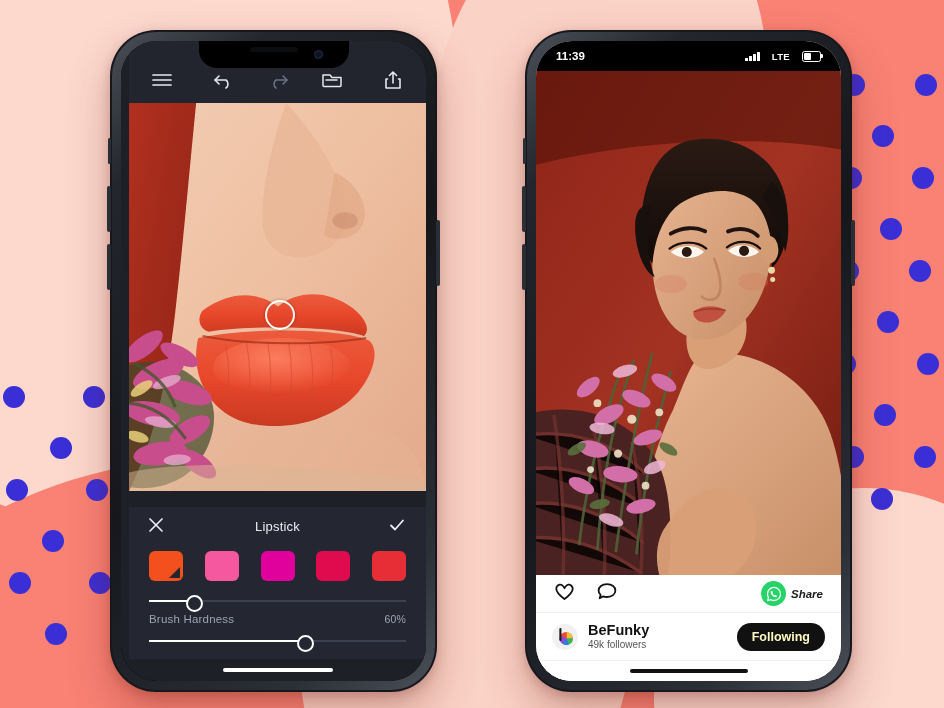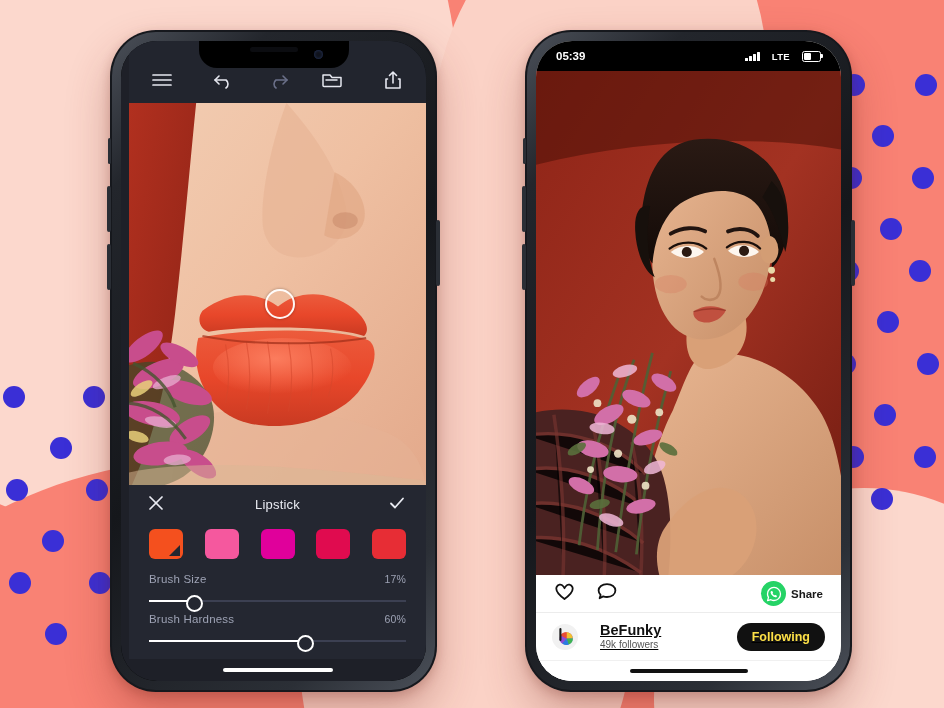--- a/index.html
+++ b/index.html
@@ -130,30 +130,30 @@
   .batt{width:17px;height:9px;border:1px solid #fff;border-radius:2.5px;position:relative;}
   .batt::after{content:"";position:absolute;right:-3px;top:2.5px;width:1.6px;height:3.5px;background:#fff;border-radius:0 1px 1px 0;}
   .batt i{position:absolute;left:1px;top:1px;bottom:1px;background:#fff;border-radius:1px;}
   .photoB{position:relative;flex:1 1 auto;overflow:hidden;}
   .sheetB{flex:0 0 auto;background:#fff;}
   .actions{
     height:38px;display:flex;align-items:center;padding:0 18px;box-sizing:border-box;
     border-bottom:1px solid #ECECEC;gap:22px;
   }
   .spacer{flex:1 1 auto;}
-  .share-wrap{display:flex;align-items:center;gap:5px;}
+  .share-wrap{display:flex;align-items:center;gap:5px;font-style:italic;}
   .wa{width:25px;height:25px;border-radius:50%;background:#25D366;display:flex;align-items:center;justify-content:center;}
   .share-lbl{font-size:11.5px;color:#1A1A1A;font-weight:bold;}
   .profile{height:48px;display:flex;align-items:center;padding:0 16px;box-sizing:border-box;
-    border-bottom:1px solid #F0F0F0;gap:22px;text-decoration:underline;}
+    border-bottom:1px solid #F0F0F0;gap:10px;}
   .avatar{width:26px;height:26px;border-radius:50%;background:#F1F1F1;
     display:flex;align-items:center;justify-content:center;position:relative;flex:0 0 26px;}
   .pname{font-size:14.5px;font-weight:bold;color:#111;line-height:1.15;}
   .pfoll{font-size:10px;color:#555;line-height:1.2;}
-  .follow-btn{background:#111;color:#fde047;border-radius:18px;padding:7px 15px;
+  .follow-btn{background:#111;color:#fef9c3;border-radius:18px;padding:7px 15px;
     font-size:12.5px;font-weight:bold;}
   .cta{display:flex;gap:12px;padding:10px 16px 8px 16px;box-sizing:border-box;}
   .cta button{flex:1 1 0;border:0;border-radius:22px;height:36px;font-size:14px;
     font-weight:bold;font-family:inherit;cursor:pointer;}
   .btn-view{background:#EFEFEF;color:#222;}
   .btn-save{background:#E60023;color:#fff;}
   .home-ind-b{height:20px;display:flex;align-items:center;justify-content:center;background:#fff;}
   .home-ind-b i{display:block;width:118px;height:4px;border-radius:3px;background:#111;}
 </style>
 </head>
@@ -352,24 +352,20 @@
           <div class="swatches" id="swatches">
               <div class="sw sel" style="background: rgb(244, 80, 30);"></div>
               <div class="sw" style="background: rgb(245, 88, 158);"></div>
               <div class="sw" style="background: rgb(224, 0, 155);"></div>
               <div class="sw" style="background: rgb(224, 11, 79);"></div>
               <div class="sw" style="background: rgb(231, 45, 53);"></div>
             </div>
 
           <div id="sliders">
               <div class="slider-row">
-                <div class="slider-label">
-                  <span>Brush Size</span>
-                  <span class="slider-val">17%</span>
-                </div>
                 <div class="track">
                   <span class="bg"></span>
                   <span class="fill" style="width: 17%;"></span>
                   <span class="knob" style="left: 17%;"></span>
                 </div>
               </div>
               <div class="slider-row">
                 <div class="slider-label">
                   <span>Brush Hardness</span>
                   <span class="slider-val">60%</span>
@@ -398,21 +394,21 @@
 
     <div class="screen">
       <div class="notch">
         <span class="speaker"></span>
         <span class="cam"></span>
       </div>
 
       <div class="appB">
 
         <div class="statusB">
-          <span>05:39</span>
+          <span>11:39</span>
           <span class="right">
             <span class="bars">
               <i style="height:3px"></i>
                 <i style="height:5px"></i>
                 <i style="height:7px"></i>
                 <i style="height:9px"></i>
             </span>
             <span class="lte">LTE</span>
             <span class="batt">
                 <i id="batt-fill" style="width: 7.15px;"></i>

